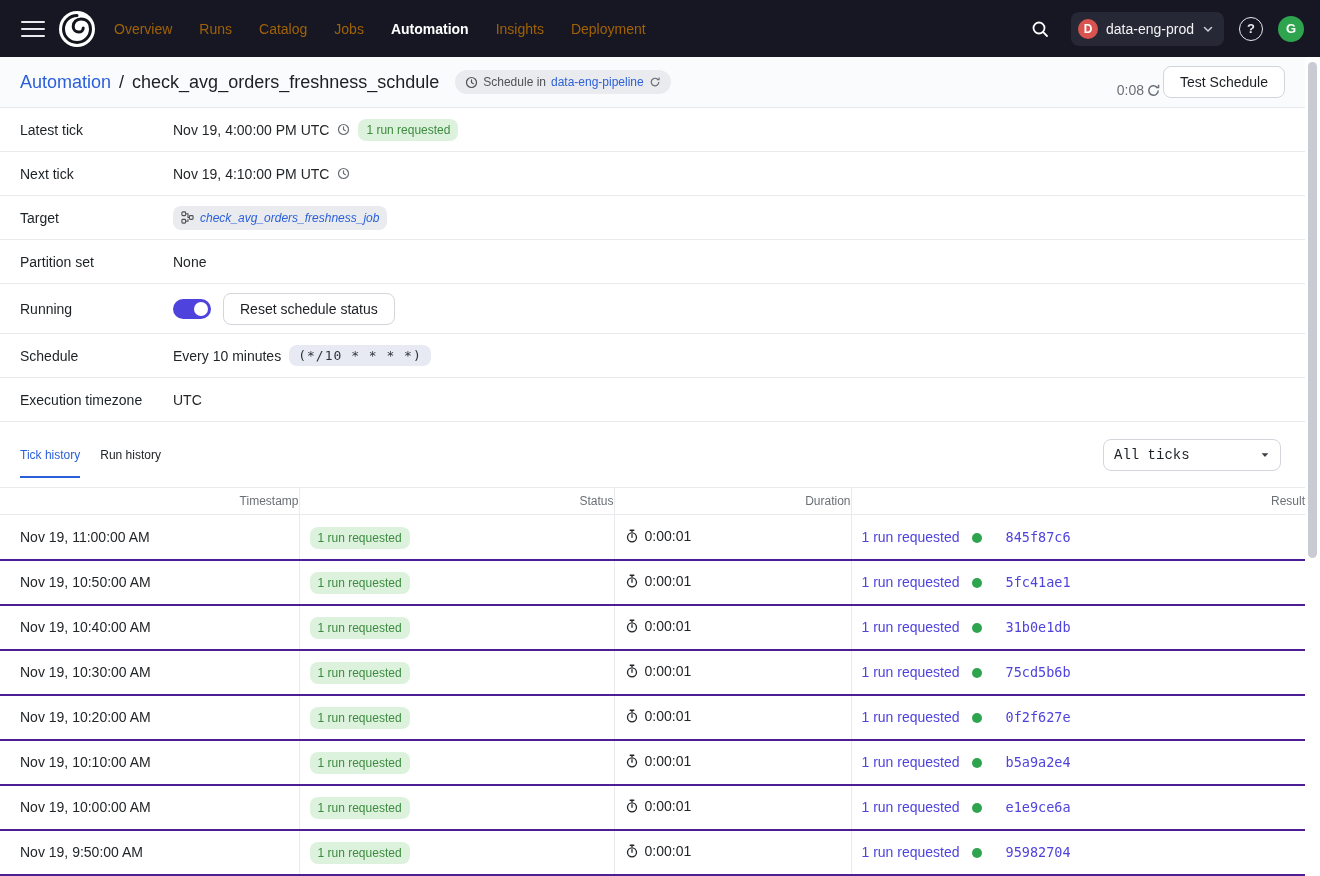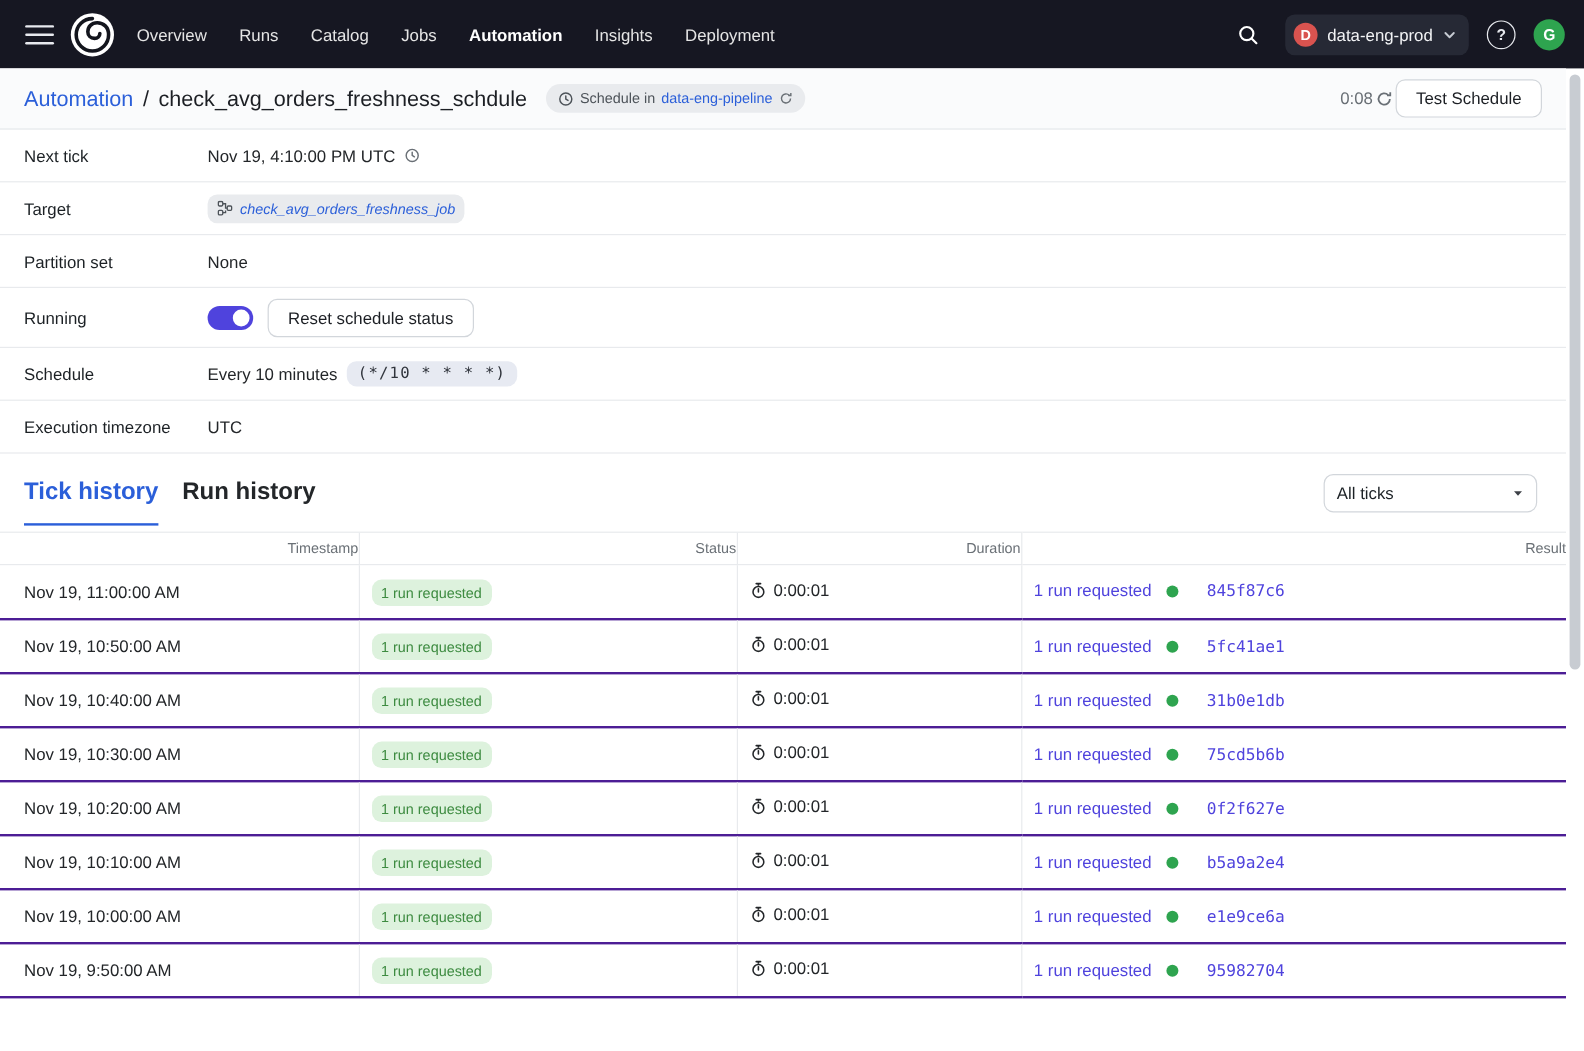--- a/index.html
+++ b/index.html
@@ -13,21 +13,21 @@
   
   .topnav {
     height: 57px; background: #161722; display: flex; align-items: center;
     padding: 0 16px; width: 1320px;
   }
   .hamburger { width: 34px; height: 34px; background: none; border: none; cursor: pointer;
     display: flex; flex-direction: column; justify-content: center; gap: 5px; padding: 0 5px; }
   .hamburger span { display: block; height: 2px; background: #e8eaef; border-radius: 1px; }
   .logo { width: 38px; height: 38px; margin: 0 10px 0 8px; flex: none; }
   .nav-items { display: flex; align-items: center; gap: 27px; margin-left: 8px; }
-  .nav-item { color: #e5e5e5; font-size: 14px; cursor: pointer; }
+  .nav-item { color: #a16207; font-size: 14px; cursor: pointer; }
   .nav-item.active { color: #ffffff; font-weight: 700; }
   .topnav-right { margin-left: auto; display: flex; align-items: center; gap: 15px; }
   .search-btn { width: 32px; height: 32px; border: none; background: none; cursor: pointer;
     display: flex; align-items: center; justify-content: center; }
   .deploy-chip { display: flex; align-items: center; gap: 8px; background: #262935;
     border-radius: 8px; height: 34px; padding: 0 10px 0 7px; cursor: pointer; }
   .deploy-avatar { width: 20px; height: 20px; border-radius: 50%; background: #d9534f;
     color: #fff; font-size: 12px; font-weight: 700; display: flex; align-items: center; justify-content: center; }
   .deploy-name { color: #f2f3f5; font-size: 14px; }
   .help-btn { width: 24px; height: 24px; border-radius: 50%; border: 1.5px solid #e8eaef;
@@ -42,21 +42,21 @@
 
   
   .header-bar { height: 51px; background: #fafbfc; border-bottom: 1px solid #e5e8eb;
     display: flex; align-items: center; padding: 0 20px; gap: 8px; }
   .bc-root { color: #2b5fd9; font-size: 18px; }
   .bc-sep { font-size: 18px; color: #1c1f24; }
   .bc-title { font-size: 18px; font-weight: 500; color: #1c1f24; margin-right: 8px; }
   .sched-badge { display: inline-flex; align-items: center; gap: 5px; background: #e9ebee;
     border-radius: 12px; height: 24px; padding: 0 10px; font-size: 12px; color: #4d5359; }
   .sched-badge a { color: #2b5fd9; }
-  .header-right { margin-left: auto; display: flex; align-items: center; gap: 2px; }
+  .header-right { margin-left: auto; display: flex; align-items: flex-end; gap: 2px; }
   .timer { font-size: 14px; color: #6a7076; }
   .icon-refresh { border: none; background: none; cursor: pointer; display: flex; align-items: center; }
   .btn { height: 32px; padding: 0 16px; border: 1px solid #d2d6db; border-radius: 8px;
     background: #fff; font-size: 14px; color: #1c1f24; cursor: pointer;
     font-family: "Liberation Sans", sans-serif; }
 
   
   .detail-row { display: flex; align-items: center; min-height: 44px;
     border-bottom: 1px solid #e8eaed; padding-left: 20px; }
   .detail-row.tall { min-height: 50px; }
@@ -69,28 +69,28 @@
   .tag a { color: #2b5fd9; }
   .cron { font-family: "DejaVu Sans Mono", monospace; font-size: 13px; background: #e7eaf2;
     border-radius: 8px; padding: 3px 9px; color: #30343c; letter-spacing: 1px; }
   .switch { width: 38px; height: 20px; border-radius: 10px; background: #4f43dd;
     position: relative; display: inline-block; cursor: pointer; flex: none; }
   .switch::after { content: ""; position: absolute; width: 14px; height: 14px;
     border-radius: 50%; background: #fff; top: 3px; right: 3px; }
 
   
   .tabs-bar { display: flex; align-items: center; height: 65px; padding: 0 24px 0 20px; }
-  .tab { position: relative; font-size: 20px; font-weight: 700; color: #232629;
+  .tab { position: relative; font-size: 12px; font-weight: 400; color: #232629;
     margin-right: 20px; cursor: pointer; padding: 4px 0; }
   .tab.active { color: #2b5fd9; }
   .tab.active::after { content: ""; position: absolute; left: 0; right: 0; bottom: -12px;
     height: 2px; background: #2b5fd9; }
   .filter-select { margin-left: auto; width: 178px; height: 32px; border: 1px solid #d2d6db;
     border-radius: 8px; background: #fff; display: flex; align-items: center;
-    justify-content: space-between; padding: 0 10px; font-size: 14px; color: #1c2125; cursor: pointer; }
+    justify-content: space-between; padding: 0 10px; font-size: 14px; color: #1c2125; cursor: pointer; font-family: Liberation Mono, monospace; }
 
   
   table { width: 100%; border-collapse: collapse; table-layout: fixed; }
   th { font-size: 12px; color: #6a7076; font-weight: 400; text-align: right;
     height: 27px; border-top: 1px solid #e8eaed; border-bottom: 1px solid #e8eaed;
     padding: 0 0 0 10px; }
   th:first-child { padding-left: 20px; }
   th + th, td + td { border-left: 1px solid #e8eaed; }
   td { height: 45px; border-bottom: 2px solid #4c1d95; padding-left: 10px;
     font-size: 14px; color: #232629; vertical-align: middle; }
@@ -175,20 +175,31 @@
           <path d="M11.4 7 a4.4 4.4 0 1 1 -1.3 -3.1" fill="none" stroke="#6a7076" stroke-width="1.4"></path>
           <path d="M11.7 1.7 v2.5 h-2.5" fill="none" stroke="#6a7076" stroke-width="1.4"></path>
         </svg>
       </button>
       <button class="btn">Test Schedule</button>
     </div>
   </div>
 
   <div class="details">
 
+    <div class="detail-row">
+      <div class="detail-label">Latest tick</div>
+      <div class="detail-value">
+        <span>Nov 19, 4:00:00 PM UTC</span>
+        <svg width="13" height="13" viewBox="0 0 14 14">
+          <circle cx="7" cy="7" r="5.4" fill="none" stroke="#6a7076" stroke-width="1.3"></circle>
+          <path d="M7 4.2 V7 l2 1.3" fill="none" stroke="#6a7076" stroke-width="1.3" stroke-linecap="round"></path>
+        </svg>
+        <span class="badge-green">1 run requested</span>
+      </div>
+    </div>
 
     <div class="detail-row">
       <div class="detail-label">Next tick</div>
       <div class="detail-value">
         <span>Nov 19, 4:10:00 PM UTC</span>
         <svg width="13" height="13" viewBox="0 0 14 14">
           <circle cx="7" cy="7" r="5.4" fill="none" stroke="#6a7076" stroke-width="1.3"></circle>
           <path d="M7 4.2 V7 l2 1.3" fill="none" stroke="#6a7076" stroke-width="1.3" stroke-linecap="round"></path>
         </svg>
       </div>

